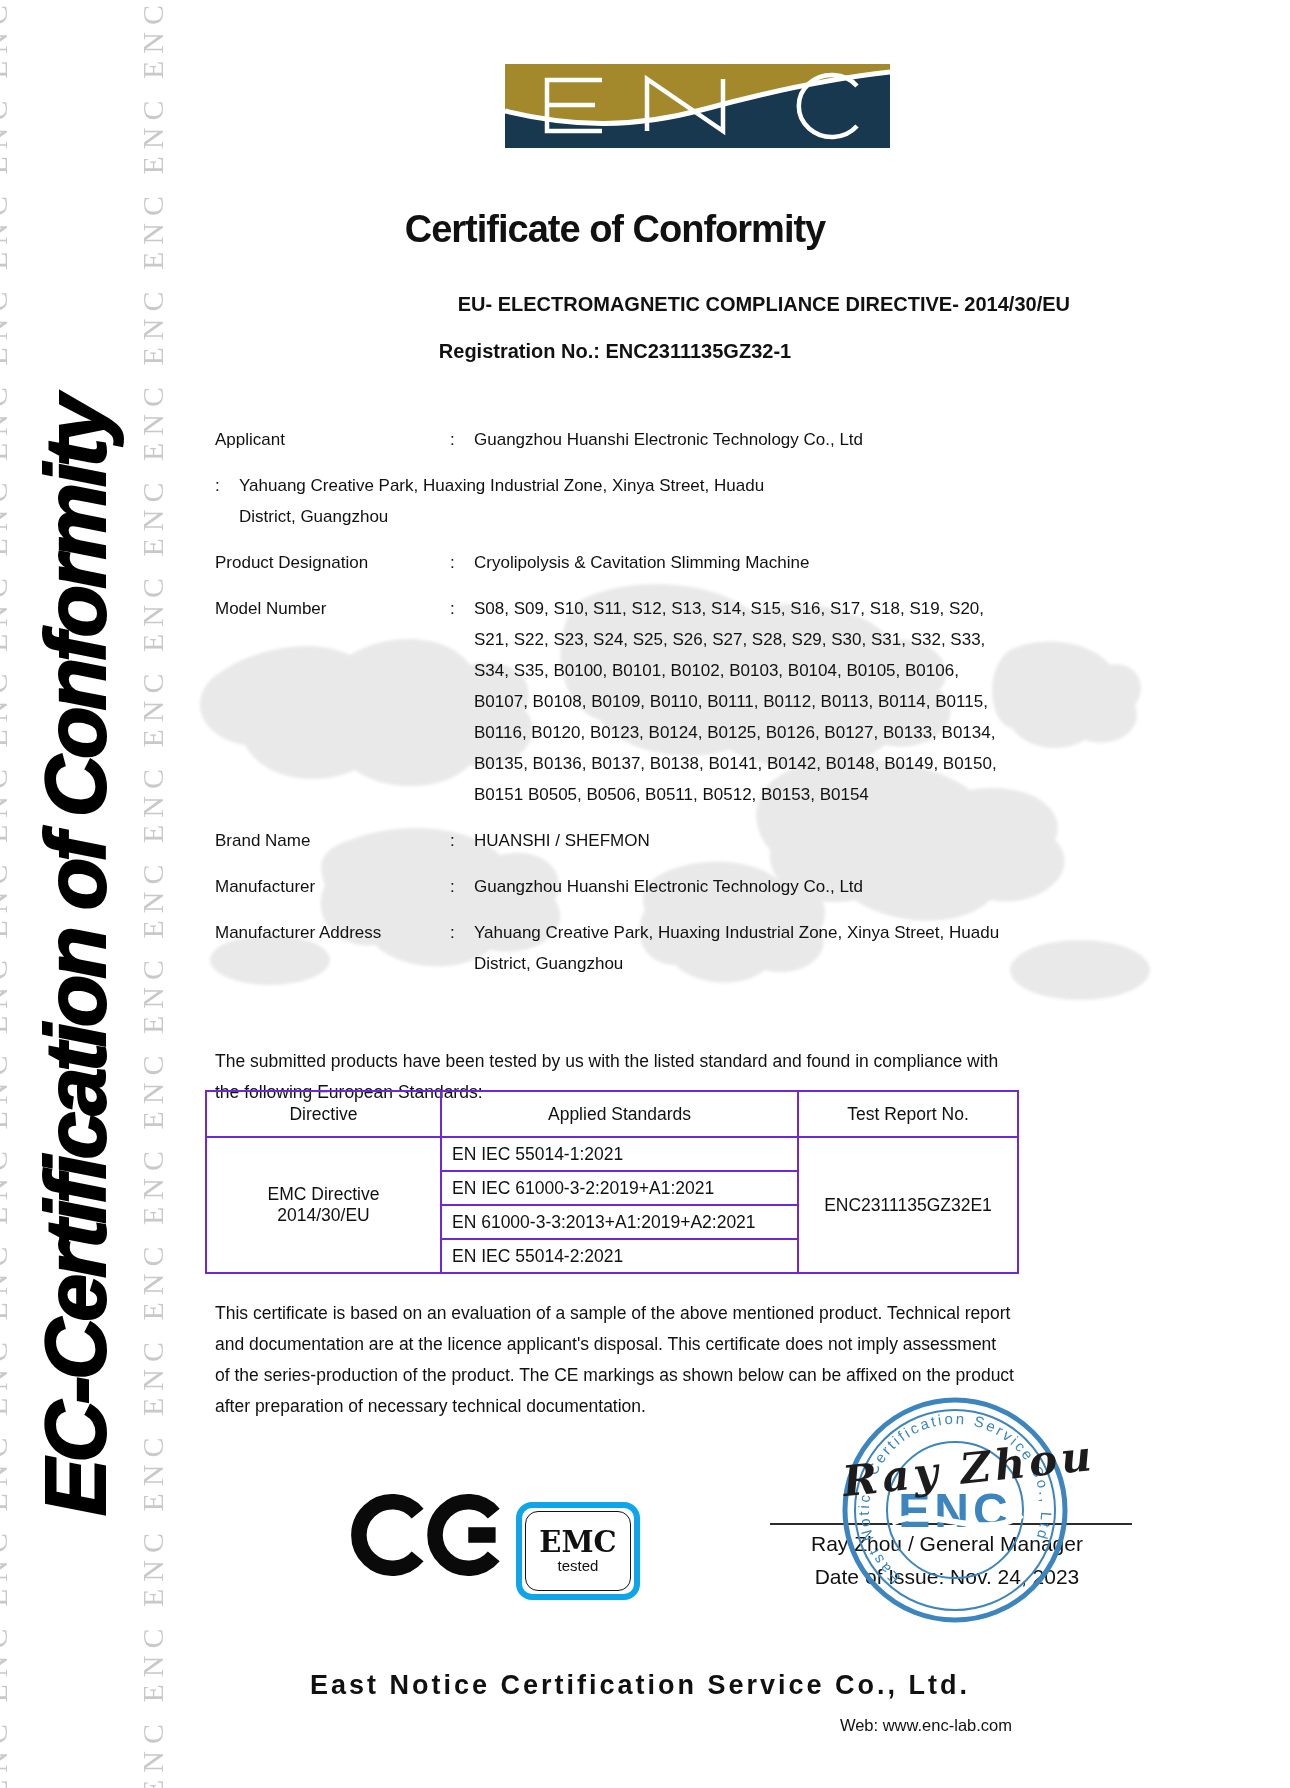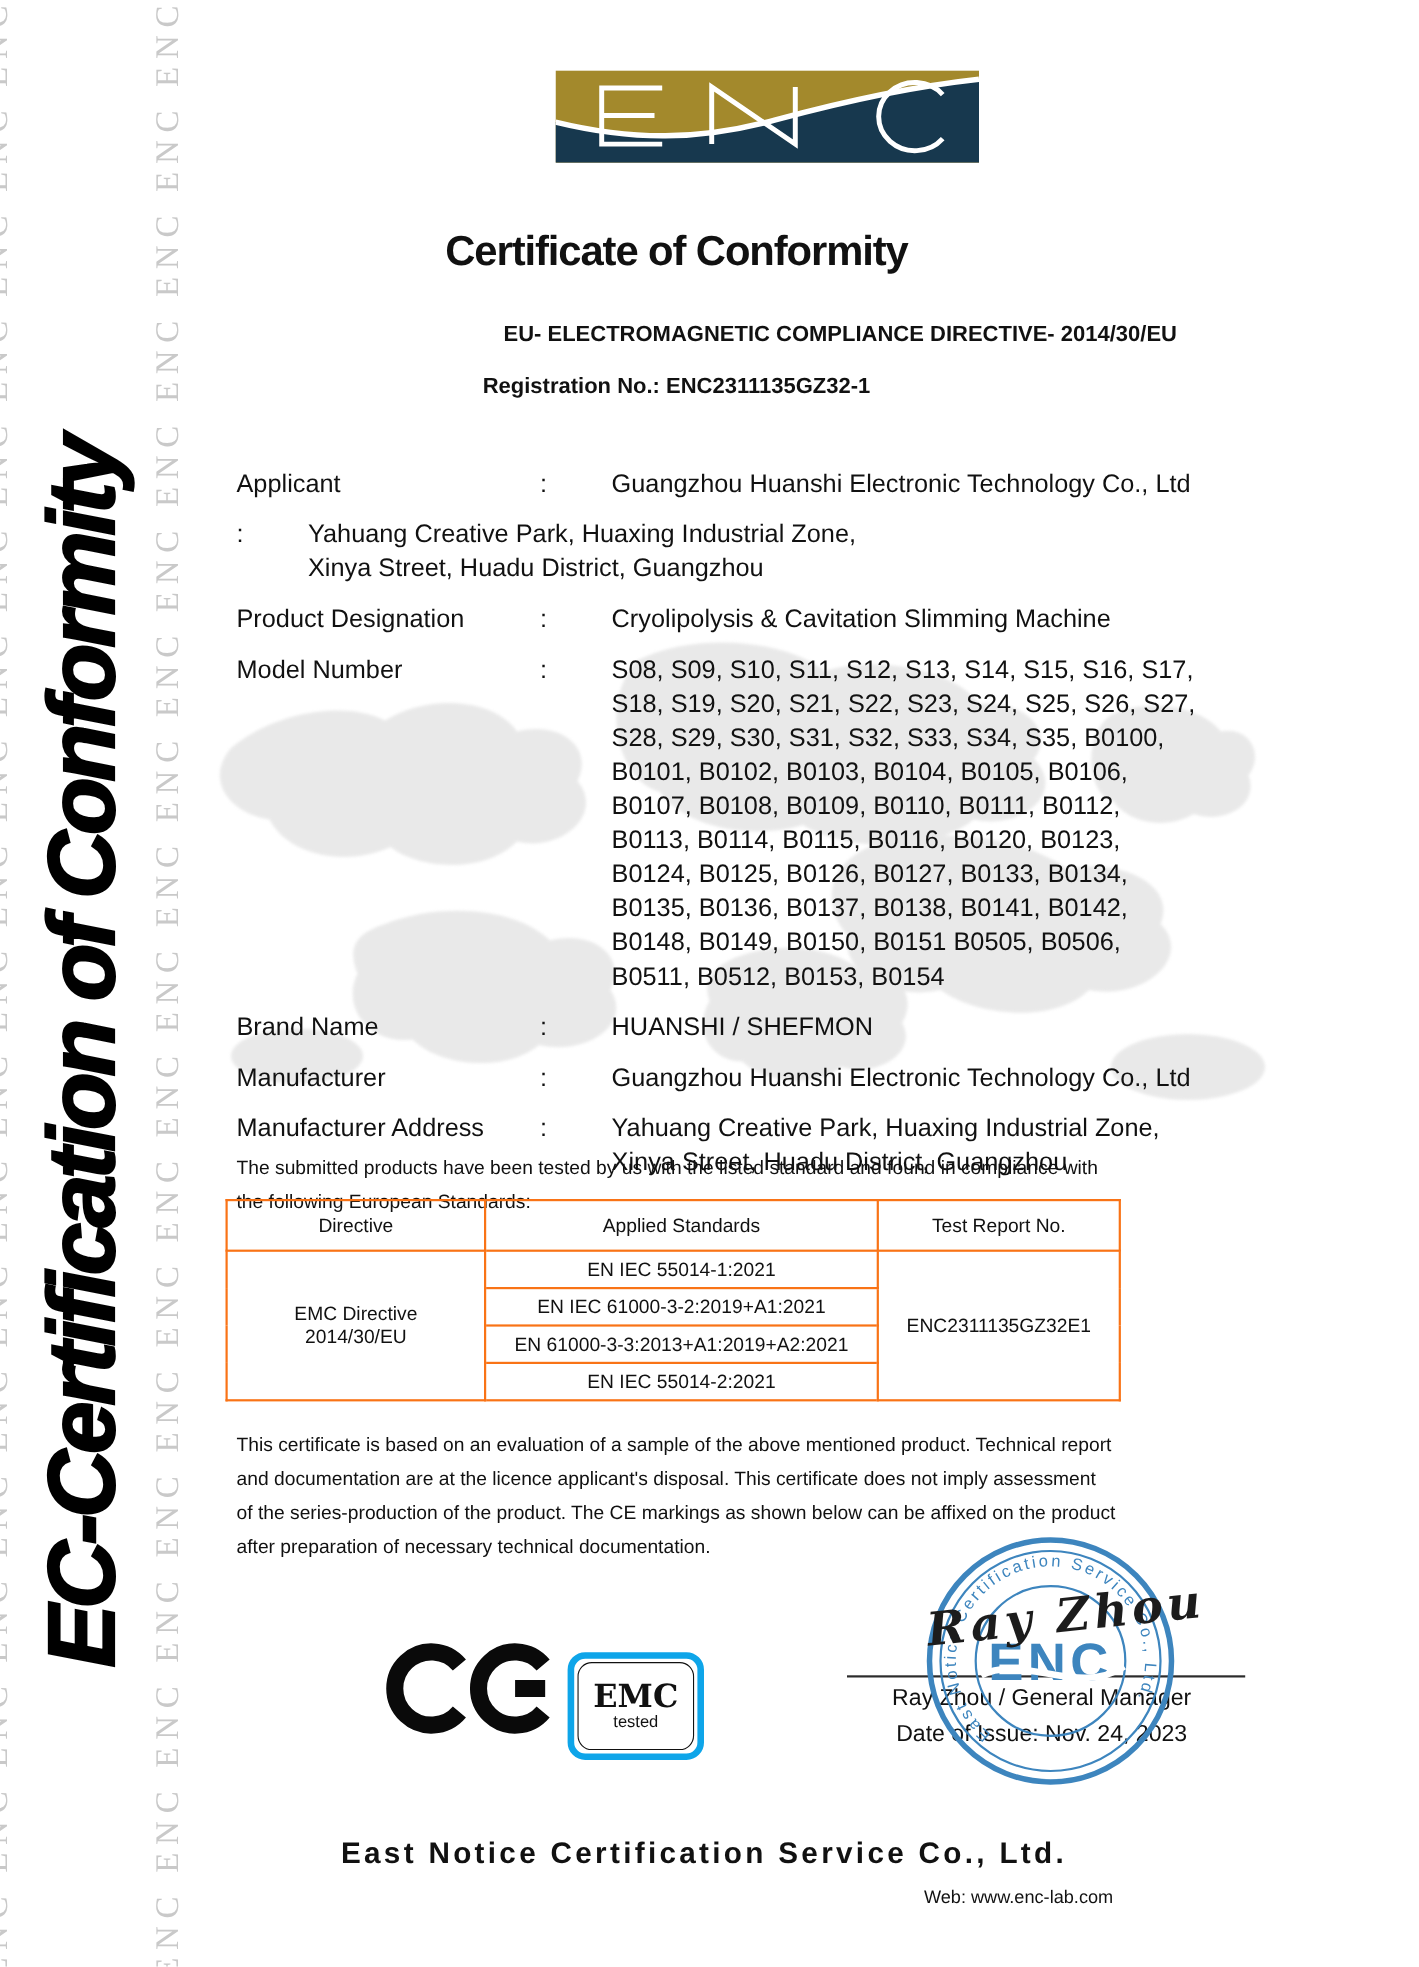--- a/index.html
+++ b/index.html
@@ -18,35 +18,35 @@
 
   
   .logo{left:505px;top:64px;width:385px;height:84px;}
   .hidden-label{position:absolute;width:1px;height:1px;overflow:hidden;clip:rect(0 0 0 0);}
   .title{left:160px;top:208px;width:910px;text-align:center;font-size:38px;font-weight:bold;letter-spacing:-1px;}
   .subtitle{left:160px;top:293px;width:910px;text-align:right;font-size:20px;font-weight:bold;}
   .registration{left:160px;top:340px;width:910px;text-align:center;font-size:20px;font-weight:bold;}
 
   
   .fields{left:215px;top:424px;width:820px;}
-  .frow{display:flex;margin-bottom:15px;font-size:23px;line-height:31px;gap:41px;}
+  .frow{display:flex;margin-bottom:15px;font-size:17px;line-height:31px;}
   .flabel{width:235px;flex:none;}
   .fcolon{width:24px;flex:none;}
   .fvalue{width:535px;flex:none;}
 
   .intro{left:215px;top:1028px;width:805px;font-size:17.5px;line-height:31px;}
 
   
   table.std{left:205px;top:1090px;position:absolute;border-collapse:collapse;width:812px;
             font-size:17.5px;table-layout:fixed;}
-  table.std th,table.std td{border:2px solid #f97316;padding:0 10px;background:transparent;margin-left:44px;}
+  table.std th,table.std td{border:2px solid #6d28d9;padding:0 10px;background:transparent;margin-left:44px;}
   table.std th{height:44px;font-weight:normal;text-align:center;}
   table.std td{height:32px;}
   td.c{text-align:center;}
-  td.l{text-align:center;}
+  td.l{text-align:left;}
 
   .disclaimer{left:215px;top:1280px;width:800px;font-size:17.5px;line-height:31px;}
 
   
   .ce{left:350px;top:1478px;}
   .emcbox{left:516px;top:1502px;width:112px;height:86px;border:6px solid #0ea5e9;border-radius:16px;
           display:flex;flex-direction:column;align-items:center;justify-content:center;background:#fff;}
   .emcbox::before{content:"";position:absolute;inset:3px;border:1px solid #111;border-radius:13px;}
   .emc-word{font-family:"DejaVu Serif","Liberation Serif",serif;font-weight:bold;font-size:29px;line-height:30px;}
   .emc-sub{font-size:15px;line-height:18px;}

